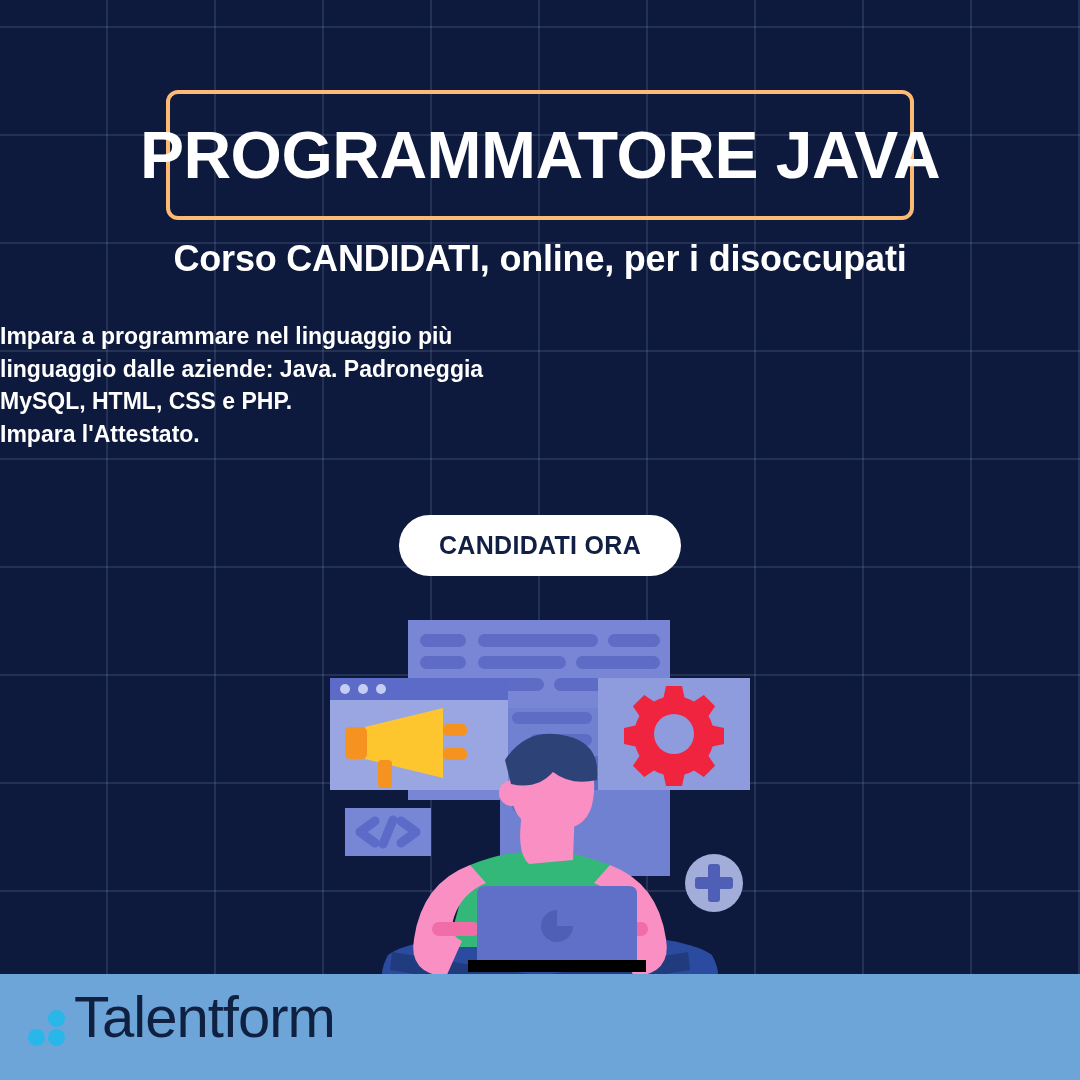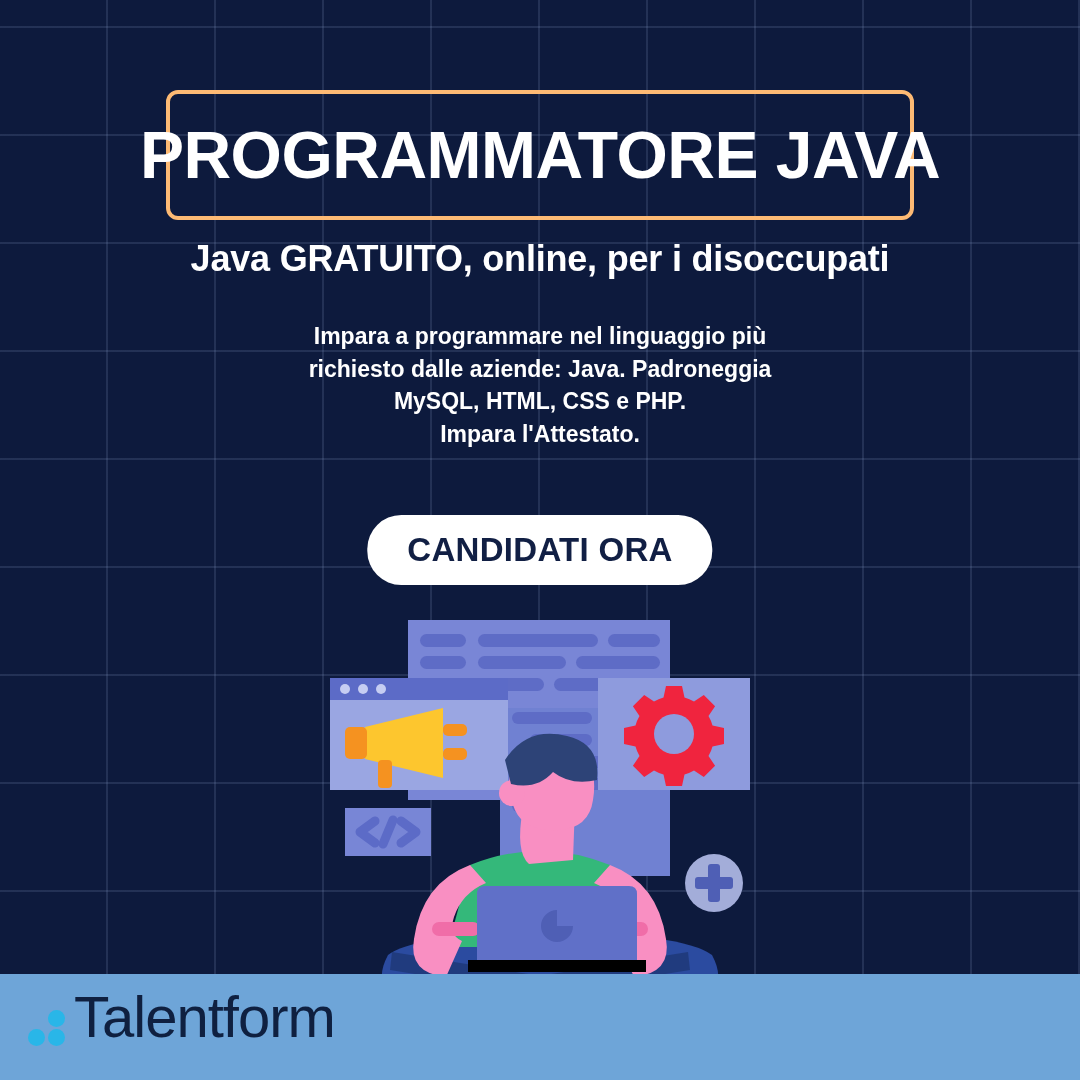--- a/index.html
+++ b/index.html
@@ -60,40 +60,39 @@
     font-size: 36px;
     font-weight: bold;
     letter-spacing: -0.2px;
   }
 
   .body-copy {
     position: absolute;
     left: 0;
     right: 0;
     top: 320px;
-    text-align: center;
     color: #ffffff;
     font-size: 23px;
     font-weight: bold;
     line-height: 1.42;
   }
 
   
   .cta {
     position: absolute;
     left: 50%;
     top: 515px;
     transform: translateX(-50%);
     background: #ffffff;
     color: #111f44;
     border: none;
     border-radius: 34px;
     padding: 16px 40px;
     font-family: "Liberation Sans", sans-serif;
-    font-size: 33px;
+    font-size: 25px;
     font-weight: bold;
     letter-spacing: 0.3px;
     cursor: pointer;
   }
 
   
   .illo {
     position: absolute;
     left: 0;
     top: 600px;
@@ -144,25 +143,25 @@
 <body>
 
 <div id="poster">
 
   <div class="grid"></div>
 
   <div class="title-box">
     <div class="title-text">PROGRAMMATORE JAVA</div>
   </div>
 
-  <div class="subtitle">Java GRATUITO, online, per i disoccupati</div>
+  <div class="subtitle">Corso CANDIDATI, online, per i disoccupati</div>
 
   <div class="body-copy">
     <div>Impara a programmare nel linguaggio più</div>
-    <div>richiesto dalle aziende: Java. Padroneggia</div>
+    <div>linguaggio dalle aziende: Java. Padroneggia</div>
     <div>MySQL, HTML, CSS e PHP.</div>
     <div>Impara l'Attestato.</div>
   </div>
 
   <button class="cta">CANDIDATI ORA</button>
 
   <svg class="illo" viewBox="0 0 1080 420">
 
     <g>
       <rect x="408" y="20" width="262" height="180" fill="#7986d6"></rect>

